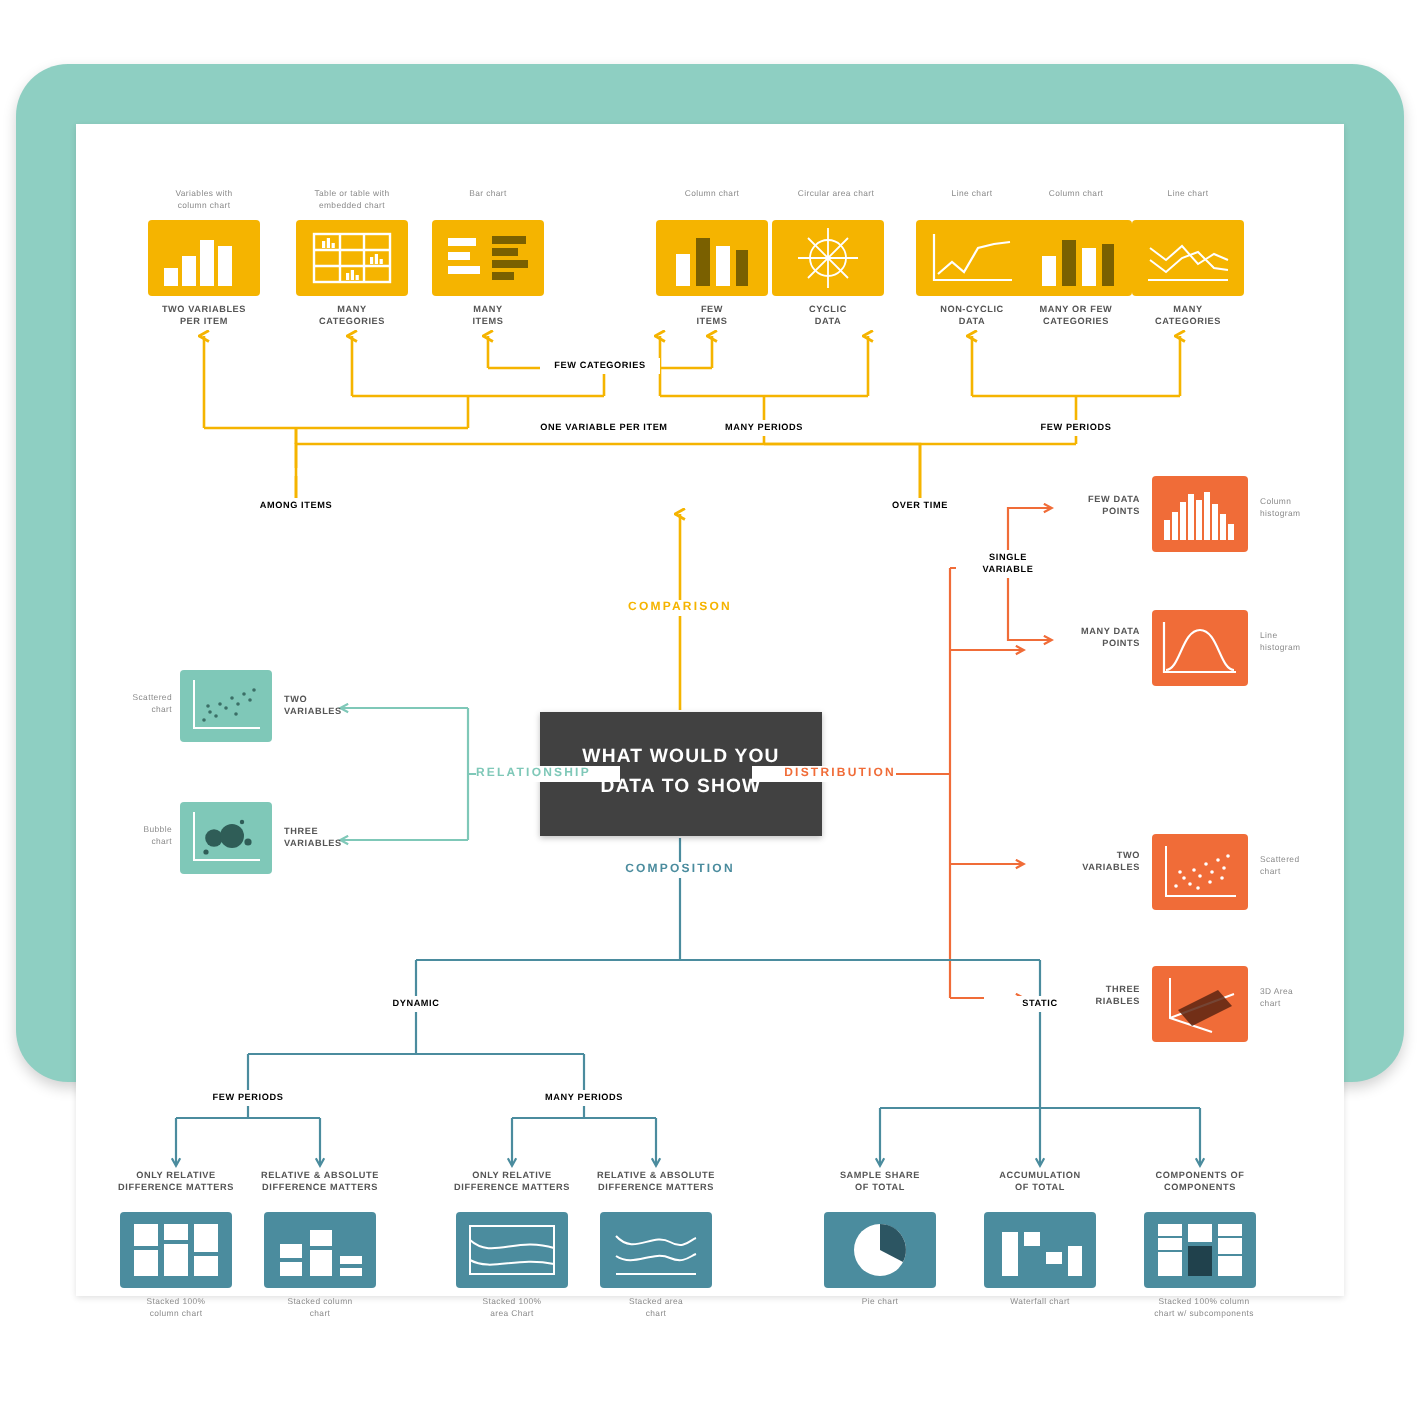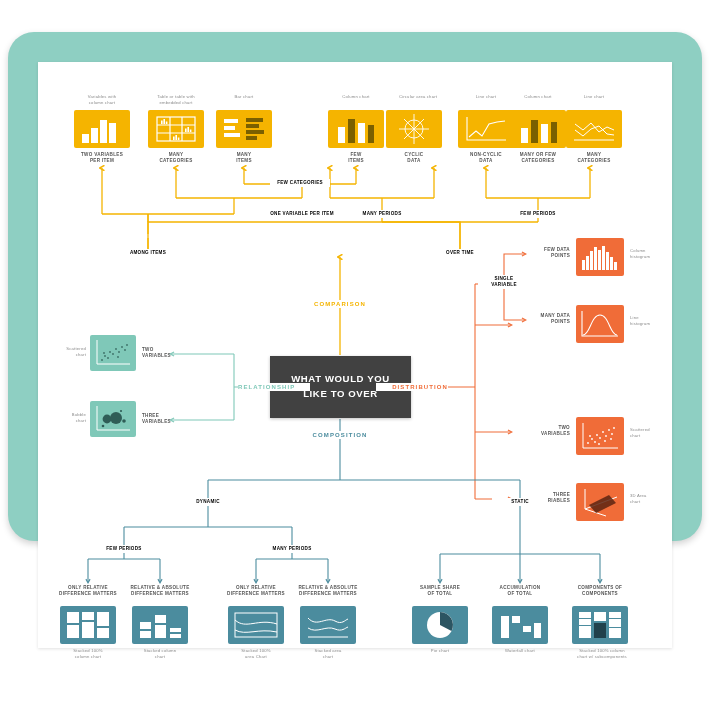--- a/index.html
+++ b/index.html
@@ -182,21 +182,21 @@
           <path d="M402,492 L562,492"></path>
           <path d="M402,492 L402,520" marker-end="url(#ad)"></path>
           <path d="M482,492 L482,520" marker-end="url(#ad)"></path>
           <path d="M562,492 L562,520" marker-end="url(#ad)"></path>
         </g>
       </svg>
 
       <div id="center">
         <div>
           <div>WHAT WOULD YOU</div>
-          <div>LIKE TO OVER</div>
+          <div>DATA TO SHOW</div>
         </div>
       </div>
 
       <div class="lbl branch yellow" style="left:262px;top:238px;width:80px;background:#fff;">COMPARISON</div>
       <div class="lbl branch orange" style="left:338px;top:321px;width:72px;text-align:right;background:#fff;">DISTRIBUTION</div>
       <div class="lbl branch tealL" style="left:200px;top:321px;width:72px;text-align:left;background:#fff;">RELATIONSHIP</div>
       <div class="lbl branch tealD" style="left:262px;top:369px;width:80px;background:#fff;">COMPOSITION</div>
 
       <div class="lbl node" style="left:76px;top:187px;width:68px;">AMONG ITEMS</div>
       <div class="lbl node" style="left:388px;top:187px;width:68px;">OVER TIME</div>

